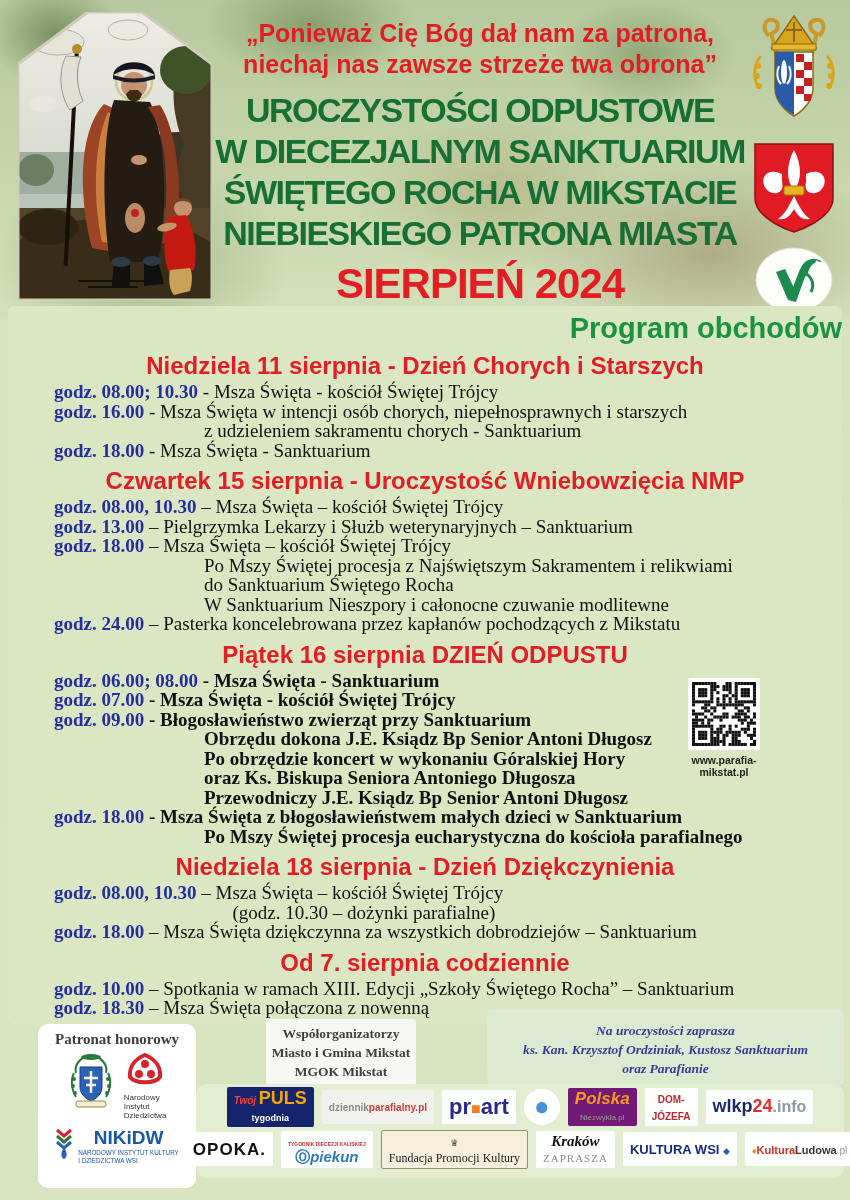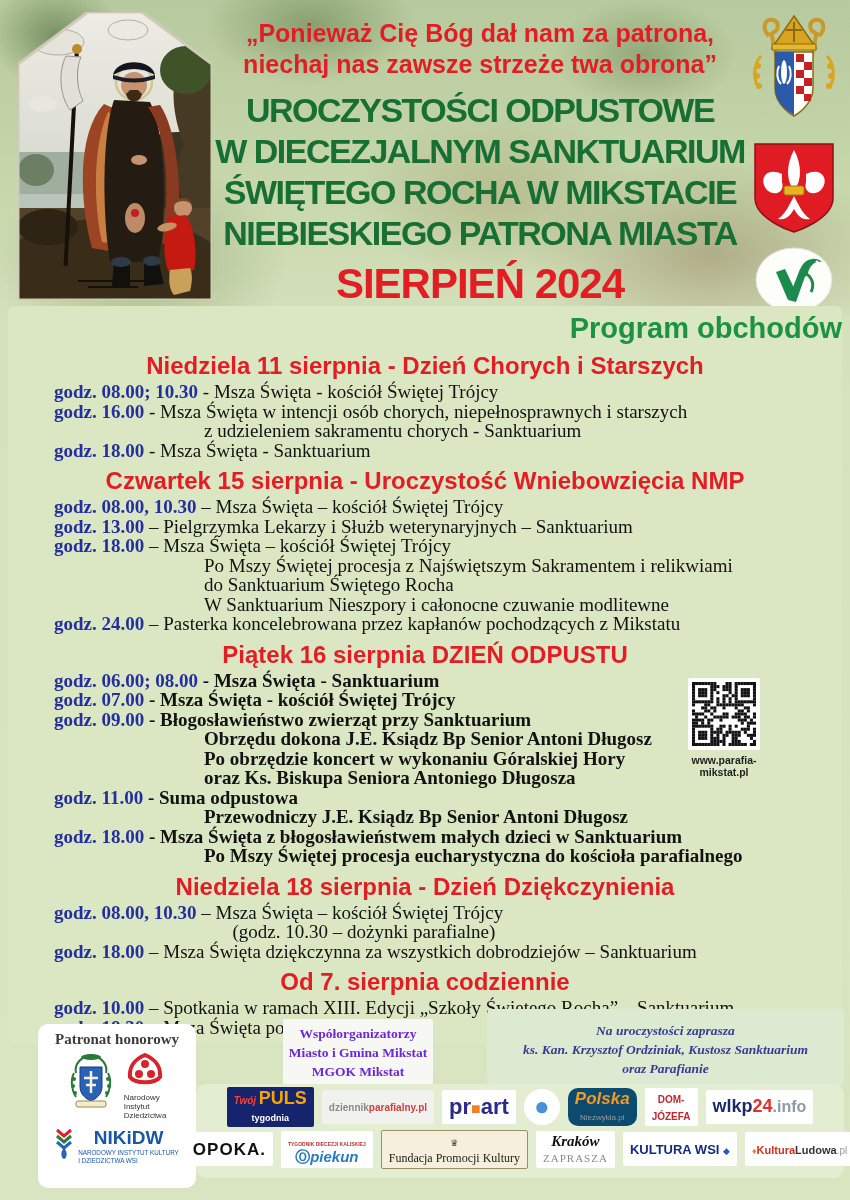--- a/index.html
+++ b/index.html
@@ -38,22 +38,22 @@
   .qr-box{background:#fff;width:72px;height:72px;margin:0 auto;padding:4px;box-sizing:border-box;border-radius:2px;}
   .qr-caption{font-size:10.5px;font-weight:bold;color:#222;margin-top:4px;}
   
   .hon{position:absolute;left:38px;top:1024px;width:158px;height:164px;background:#fff;border-radius:10px;text-align:center;}
   .hon-title{font-family:"Liberation Serif",serif;font-weight:bold;font-size:15px;color:#3c3c3c;margin-top:7px;}
   .hon-row{display:flex;justify-content:center;align-items:flex-start;gap:10px;margin-top:5px;}
   .nid-text{font-size:8px;line-height:9px;color:#333;text-align:left;margin-top:2px;}
   .nikidw{display:flex;justify-content:center;align-items:center;gap:5px;margin-top:7px;}
   .nikidw-label{font-size:19px;font-weight:bold;color:#1857a8;}
   .nikidw-sub{font-size:6.3px;line-height:7.5px;color:#1857a8;text-align:left;}
-  .coorg{position:absolute;left:283px;top:1019px;width:150px;height:66px;background:#f7f7f3;border-radius:2px;
-    text-align:center;font-family:"Liberation Serif",serif;font-weight:bold;color:#6d28d9;
+  .coorg{position:absolute;left:266px;top:1019px;width:150px;height:66px;background:#f7f7f3;border-radius:2px;
+    text-align:center;font-family:"Liberation Serif",serif;font-weight:bold;color:#404040;
     font-size:13.5px;line-height:19px;padding-top:5px;box-sizing:border-box;}
   .invite{position:absolute;left:487px;top:1009px;width:357px;height:76px;background:#dcead2;border-radius:5px;
     text-align:center;font-family:"Liberation Serif",serif;font-style:italic;font-weight:bold;color:#3a3a95;
     font-size:13.5px;line-height:19px;padding-top:12px;box-sizing:border-box;}
   .media{position:absolute;left:196px;top:1084px;width:648px;height:94px;background:#e3edd1;border-radius:10px;}
   .media-title{text-align:center;font-family:"Liberation Serif",serif;font-weight:bold;font-size:15px;color:#4c4c46;margin-top:1px;line-height:17px;}
   .logo-row{display:flex;justify-content:center;align-items:center;gap:8px;margin-top:3px;}
   .logo-card{background:#fff;border-radius:2px;min-height:34px;display:flex;flex-direction:column;
     justify-content:center;align-items:center;padding:2px 7px;line-height:1.05;box-sizing:border-box;}
   .logo-card.round{width:36px;min-height:36px;border-radius:50%;padding:0;}
@@ -215,21 +215,20 @@
           <div class="prog-line"><span class="time">godz. 24.00</span><span class="rest"> – Pasterka koncelebrowana przez kapłanów pochodzących z Mikstatu</span></div>
         </div>
         <div class="sec-h">Piątek 16 sierpnia DZIEŃ ODPUSTU</div>
         <div class="sec-items bold">
           <div class="prog-line"><span class="time">godz. 06.00; 08.00</span><span class="rest"> - Msza Święta - Sanktuarium</span></div>
           <div class="prog-line"><span class="time">godz. 07.00</span><span class="rest"> - Msza Święta - kościół Świętej Trójcy</span></div>
           <div class="prog-line"><span class="time">godz. 09.00</span><span class="rest"> - Błogosławieństwo zwierząt przy Sanktuarium</span></div>
           <div class="cont">Obrzędu dokona J.E. Ksiądz Bp Senior Antoni Długosz</div>
           <div class="cont">Po obrzędzie koncert w wykonaniu Góralskiej Hory</div>
           <div class="cont">oraz Ks. Biskupa Seniora Antoniego Długosza</div>
-          <div class="prog-line"><span class="time">godz. 11.00</span><span class="rest"> - Suma odpustowa</span></div>
           <div class="cont">Przewodniczy J.E. Ksiądz Bp Senior Antoni Długosz</div>
           <div class="prog-line"><span class="time">godz. 18.00</span><span class="rest"> - Msza Święta z błogosławieństwem małych dzieci w Sanktuarium</span></div>
           <div class="cont">Po Mszy Świętej procesja eucharystyczna do kościoła parafialnego</div>
         </div>
         <div class="sec-h">Niedziela 18 sierpnia - Dzień Dziękczynienia</div>
         <div class="sec-items">
           <div class="prog-line"><span class="time">godz. 08.00, 10.30</span><span class="rest"> – Msza Święta – kościół Świętej Trójcy</span></div>
           <div class="cont">&nbsp;&nbsp;&nbsp;&nbsp;&nbsp;&nbsp;(godz. 10.30 – dożynki parafialne)</div>
           <div class="prog-line"><span class="time">godz. 18.00</span><span class="rest"> – Msza Święta dziękczynna za wszystkich dobrodziejów – Sanktuarium</span></div>
         </div>
@@ -576,21 +575,21 @@
         </div>
         <div class="logo-card" style="background: rgb(241, 241, 237);">
           <div class="logo-line"><span style="color: rgb(138, 138, 138); font-size: 10px; font-weight: bold;">dziennik</span><span style="color: rgb(208, 64, 64); font-size: 10px; font-weight: bold;">parafialny.pl</span></div>
         </div>
         <div class="logo-card" style="background: rgb(255, 255, 255);">
           <div class="logo-line"><span style="color: rgb(42, 42, 140); font-size: 22px; font-weight: bold;">pr</span><span style="color: rgb(240, 128, 32); font-size: 16px; font-weight: bold;">■</span><span style="color: rgb(42, 42, 140); font-size: 22px; font-weight: bold;">art</span></div>
         </div>
         <div class="logo-card round" style="background: rgb(255, 255, 255);">
           <div class="logo-line"><span style="color: rgb(74, 144, 217); font-size: 26px;">●</span></div>
         </div>
-        <div class="logo-card" style="background: #0c4a6e; border-radius: 10px;">
+        <div class="logo-card" style="background: #701a75;">
           <div class="logo-line"><span style="color: rgb(245, 154, 30); font-size: 17px; font-weight: bold; font-style: italic;">Polska</span></div>
           <div class="logo-line"><span style="color: rgb(154, 154, 154); font-size: 8px;">Niezwykła.pl</span></div>
         </div>
         <div class="logo-card" style="background: rgb(255, 255, 255);">
           <div class="logo-line"><span style="color: rgb(192, 38, 44); font-size: 10px; font-weight: bold; text-align: center;">DOM-</span></div>
           <div class="logo-line"><span style="color: rgb(192, 38, 44); font-size: 10px; font-weight: bold;">JÓZEFA</span></div>
         </div>
         <div class="logo-card" style="background: rgb(255, 255, 255);">
           <div class="logo-line"><span style="color: rgb(27, 42, 107); font-size: 18px; font-weight: bold;">wlkp</span><span style="color: rgb(224, 48, 48); font-size: 18px; font-weight: bold;">24</span><span style="color: rgb(138, 154, 168); font-size: 16px; font-weight: bold;">.info</span></div>
         </div>

